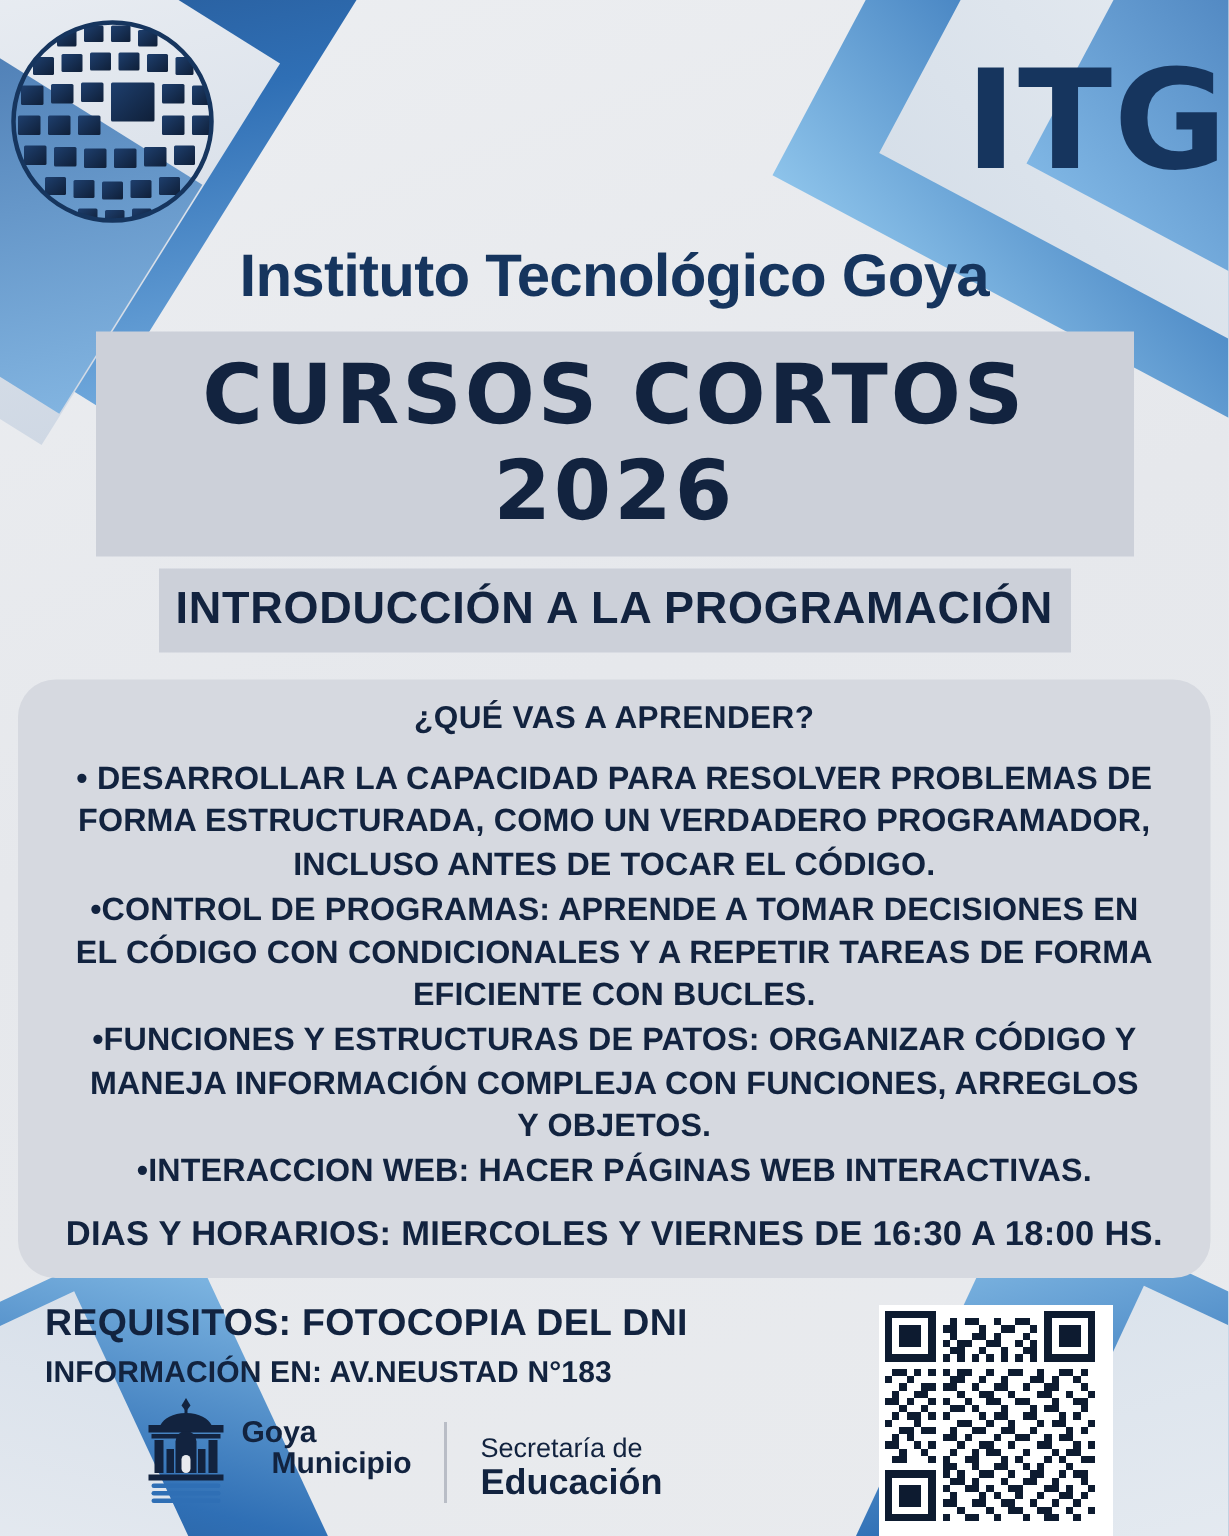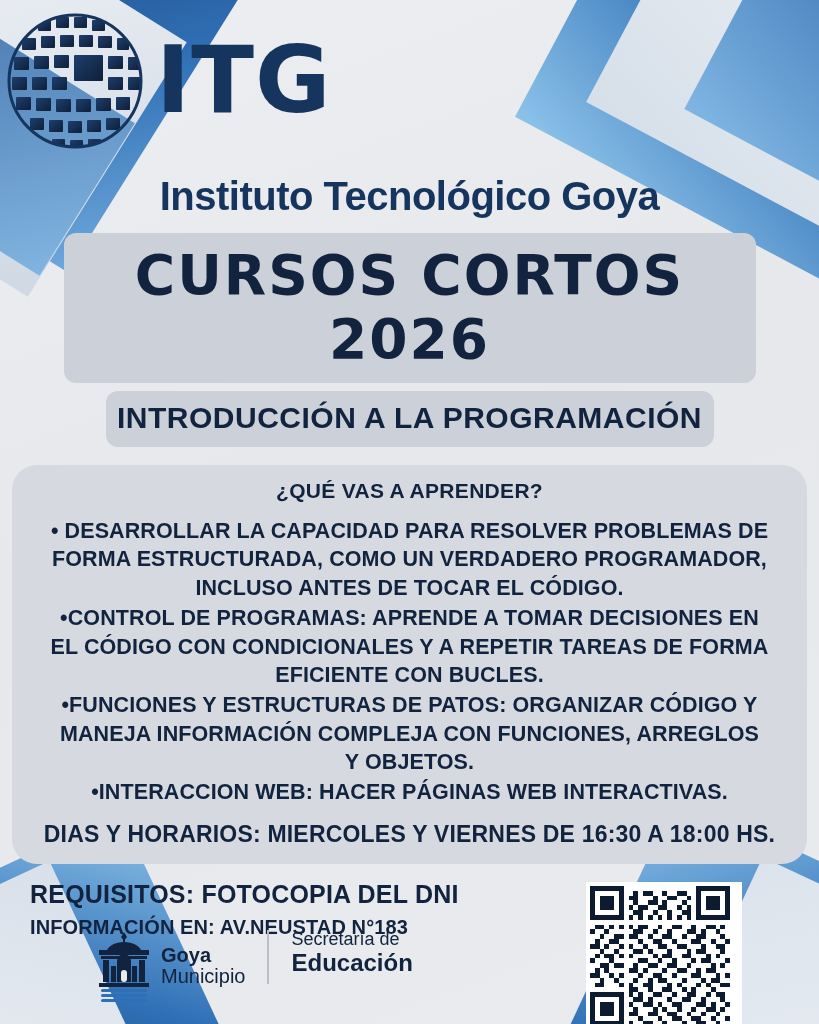--- a/index.html
+++ b/index.html
@@ -74,21 +74,21 @@
     bottom: -120px; right: -200px; width: 320px; height: 230px;
     background: linear-gradient(320deg, #eef1f5 0%, #dbe3ec 100%);
     transform: rotate(25deg);
   }
 
   
   .logo-row {
     position: relative;
     display: flex;
     align-items: center;
-    justify-content: flex-start;
+    justify-content: space-between;
     padding-top: 6px;
     height: 150px;
   }
   .globe {
     width: 150px; height: 150px;
     margin-right: 6px;
   }
   .logo-text {
     font-family: "DejaVu Sans", sans-serif;
     font-size: 92px;
@@ -98,29 +98,28 @@
     line-height: 1;
   }
 
   .institute {
     position: relative;
     text-align: center;
     font-size: 40px;
     font-weight: bold;
     color: #16355e;
     letter-spacing: -0.5px;
-    margin-top: 18px;
+    margin-top: 6px;
   }
 
   .band {
     position: relative;
     margin: 14px auto 0;
     background: #ccd0d9;
     text-align: center;
-    border-radius: 12px;
   }
   .band-title {
     width: 692px;
     padding: 10px 0 12px;
   }
   .band-title .txt {
     font-family: "DejaVu Sans", sans-serif;
     font-size: 55px;
     font-weight: bold;
     color: #12233f;
@@ -214,34 +213,34 @@
     padding: 4px;
   }
   .qr svg { display: block; }
 
   
   .footer {
     position: absolute;
     left: 95px;
     bottom: 22px;
     display: flex;
-    align-items: flex-start;
+    align-items: flex-end;
   }
   .muni {
     display: flex;
     align-items: center;
   }
   .muni-shield { width: 58px; height: 72px; }
   .muni-text {
     margin-left: 8px;
     color: #12233f;
     line-height: 1.05;
   }
   .muni-text .l1 { font-size: 20px; font-weight: bold; }
-  .muni-text .l2 { font-size: 20px; font-weight: normal; }
+  .muni-text .l2 { font-size: 20px; font-weight: bold; margin-left: 20px; }
 
   .divider {
     width: 2px;
     height: 54px;
     background: #b9bdc6;
     margin: 0 22px;
   }
   .sec-text { color: #12233f; line-height: 1.1; }
   .sec-text .l1 { font-size: 18px; }
   .sec-text .l2 { font-size: 24px; font-weight: bold; }

